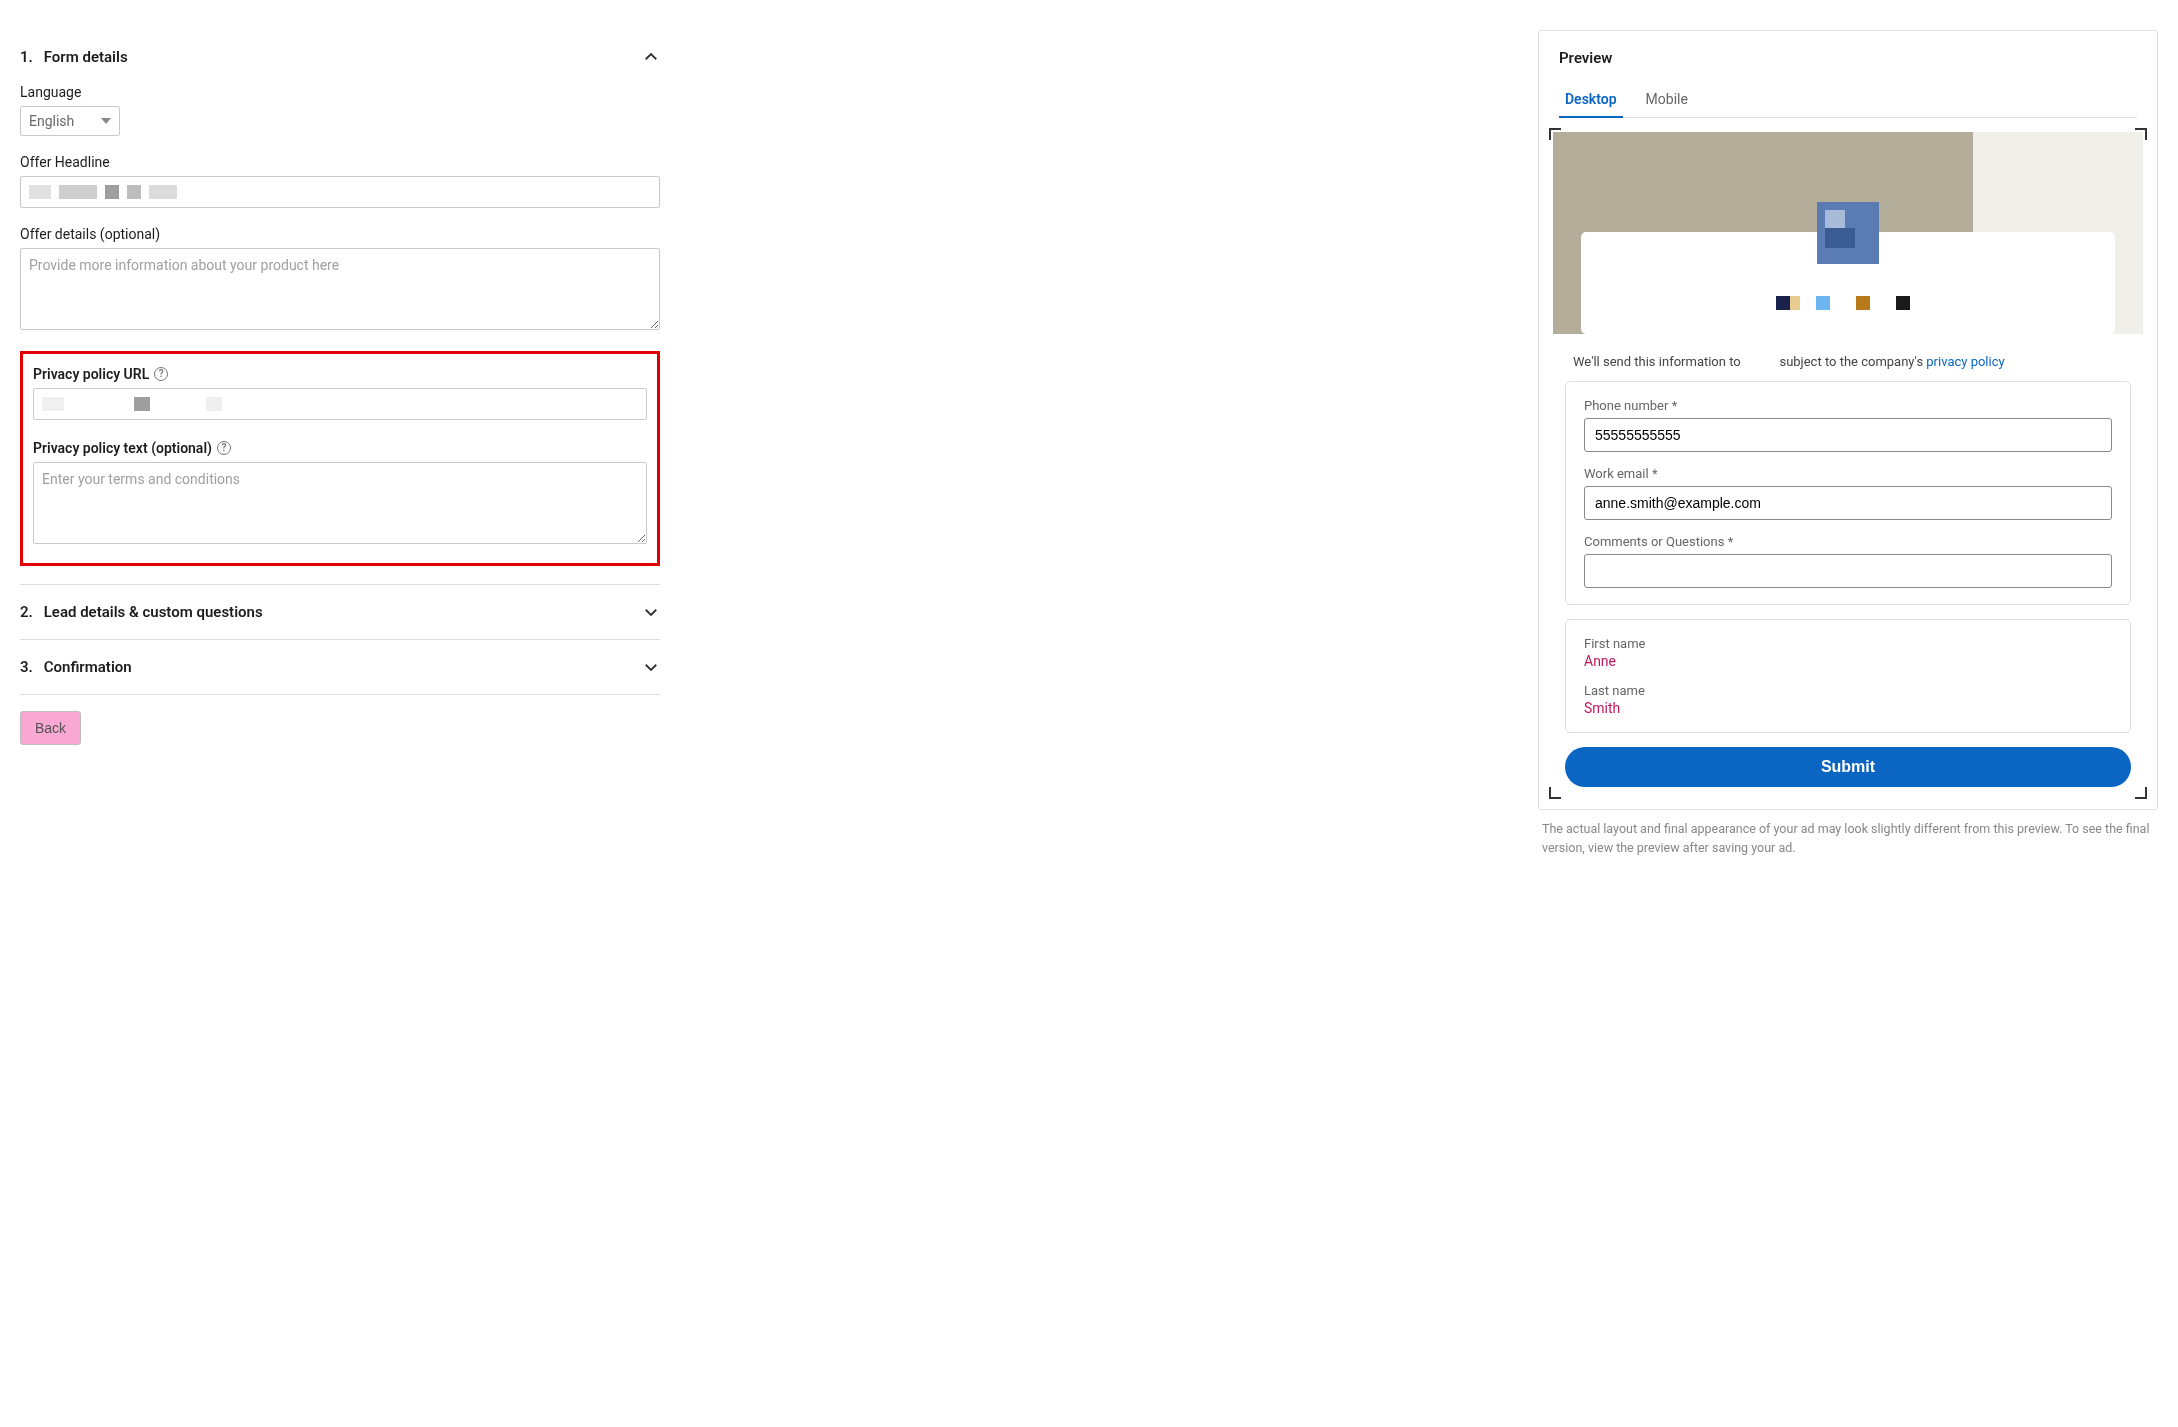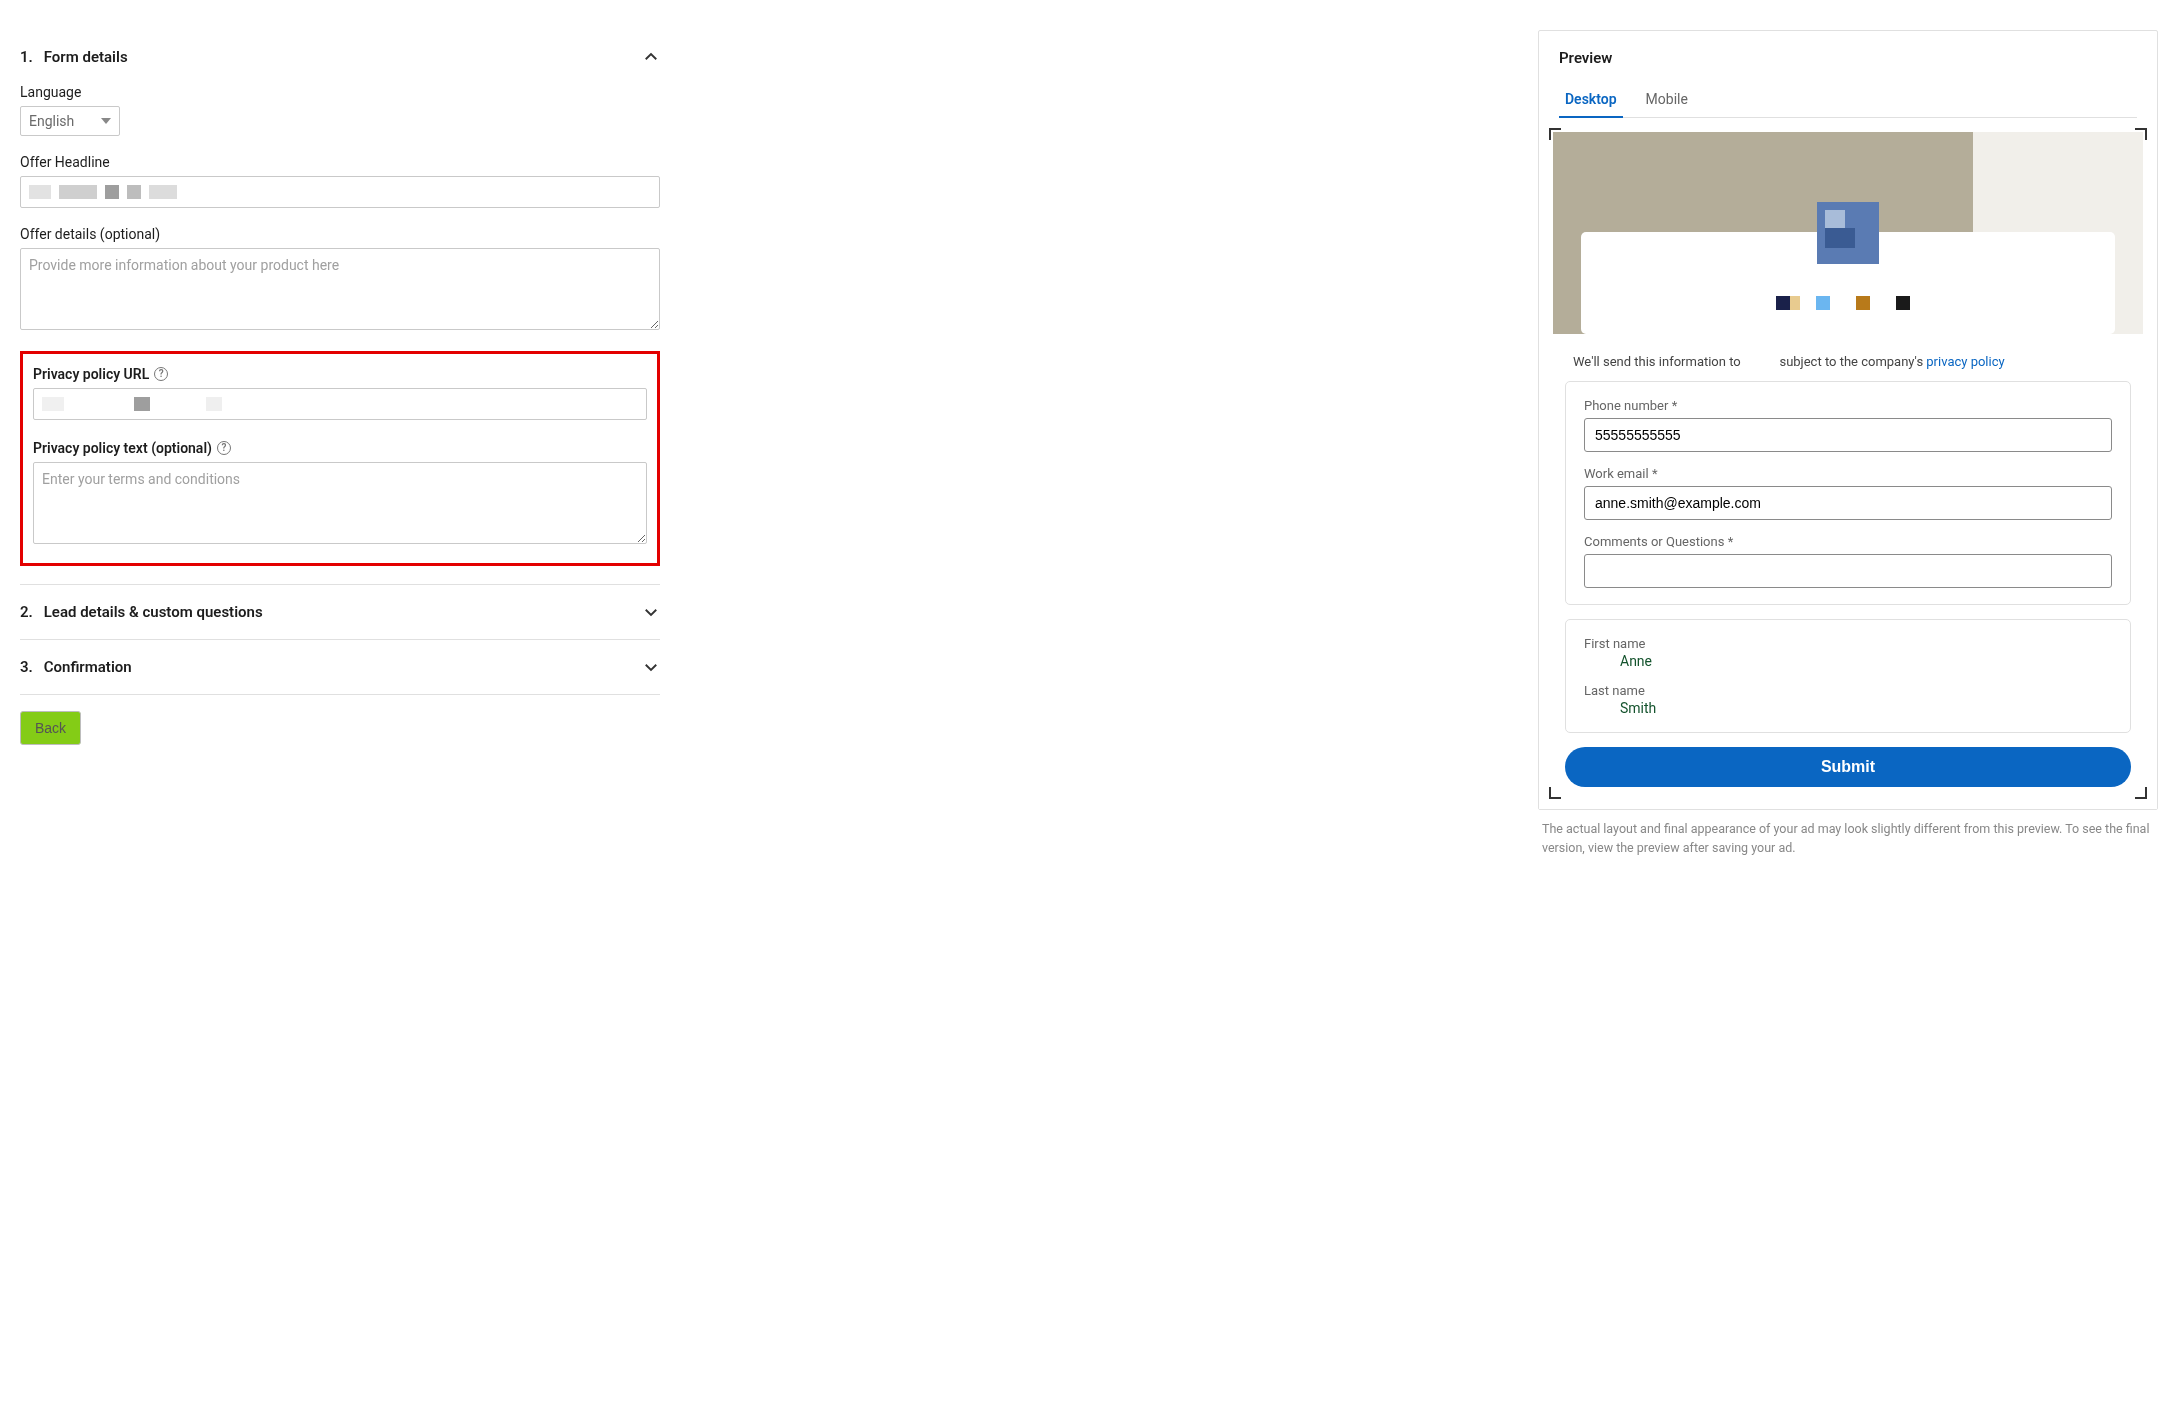--- a/index.html
+++ b/index.html
@@ -84,21 +84,21 @@
 }
 .help-icon {
   display:inline-flex; align-items:center; justify-content:center;
   width:14px;height:14px;border:1.3px solid #777;border-radius:50%;
   font-size:10px;color:#777;line-height:1;
 }
 
 
 .back-btn {
   border: 1px solid #bdbdbd;
-  background: #84cc16;
+  background: #f9a8d4;
   border-radius: 3px;
   padding: 8px 14px;
   font-size: 14px;
   color: #555;
   cursor: pointer;
   margin-top: 16px;
 }
 
 
 .preview-pane {
@@ -159,21 +159,21 @@
   padding: 16px 18px;
 }
 .form-field { margin-bottom: 14px; }
 .form-field:last-child{margin-bottom:0;}
 .form-field-label { font-size:13px; color:#666; margin-bottom:5px;}
 .form-field-input {
   width:100%; border:1px solid #8a8a8a; border-radius:3px;
   height:34px; padding:6px 10px; font-size:14px;
 }
 .static-field-label {font-size:13px; color:#666; margin-bottom:2px;}
-.static-field-value {font-size:14px; color:#14532d; margin-bottom:14px;margin-left:36px;}
+.static-field-value {font-size:14px; color:#be185d; margin-bottom:14px;}
 .static-field-value:last-child{margin-bottom:0;}
 
 .submit-btn {
   display:block;
   margin: 10px 16px 6px 16px;
   width: calc(100% - 32px);
   background:#0a66c2;
   color:#fff;
   border:none;
   border-radius:22px;

